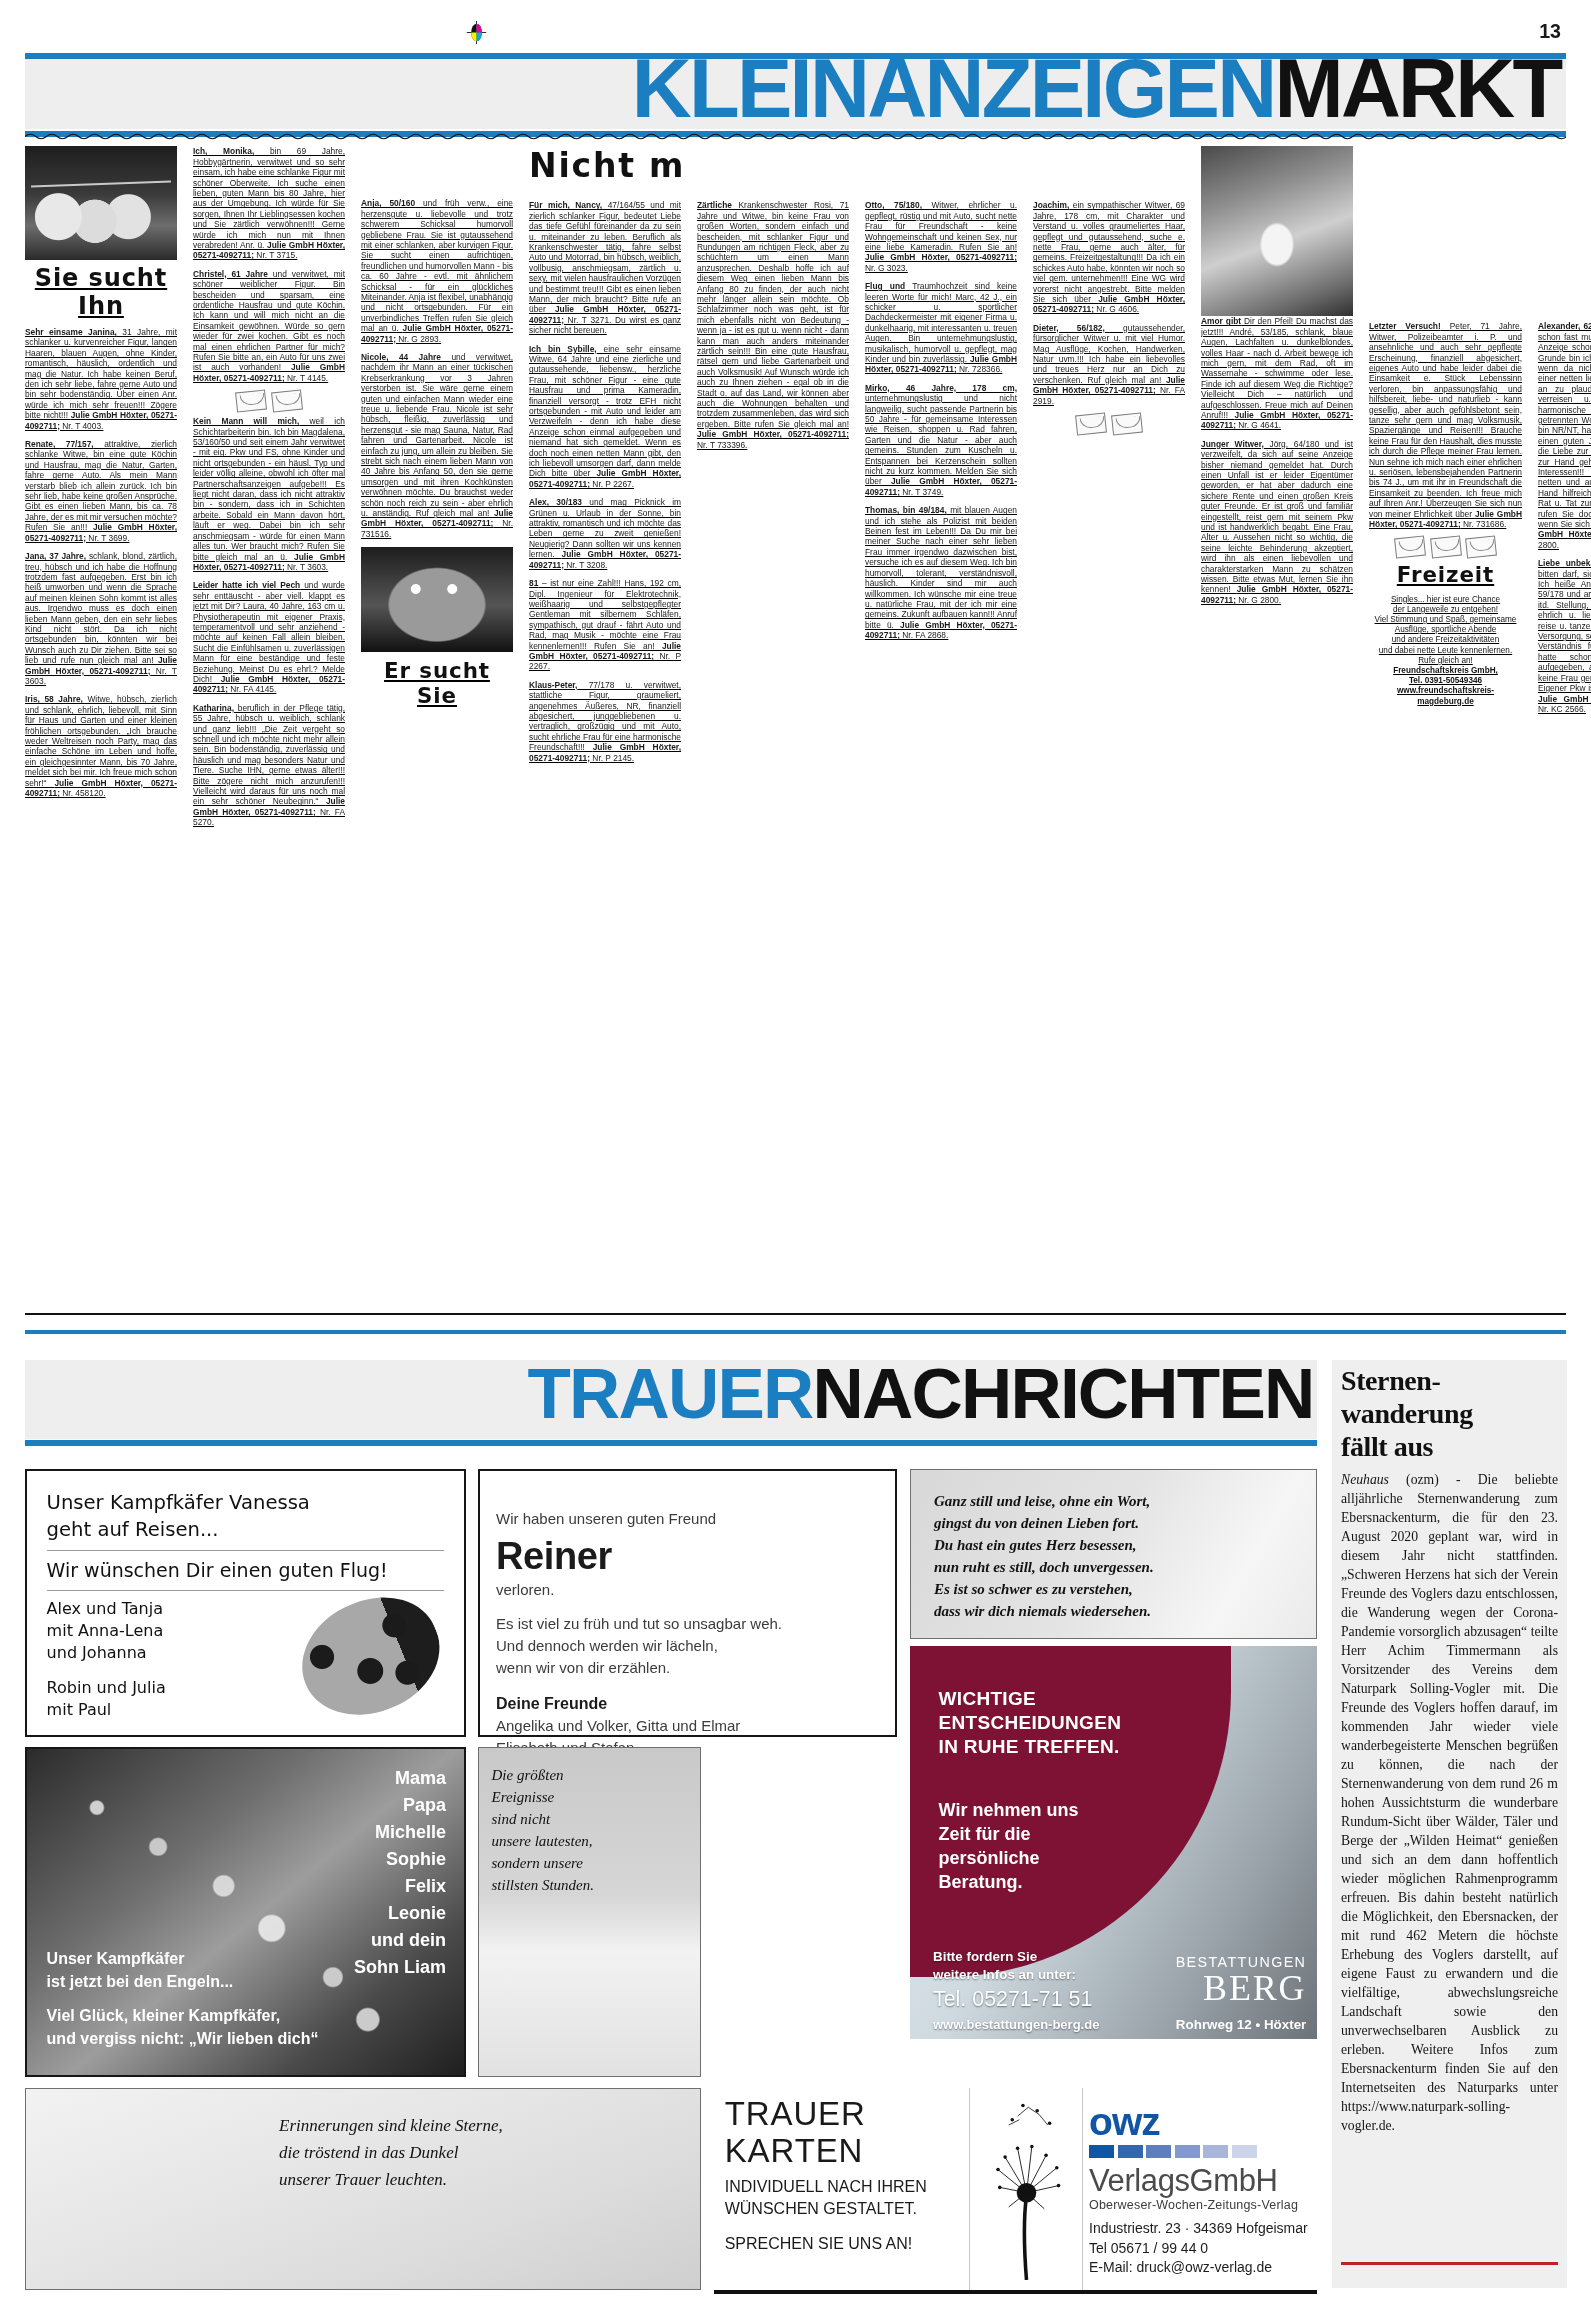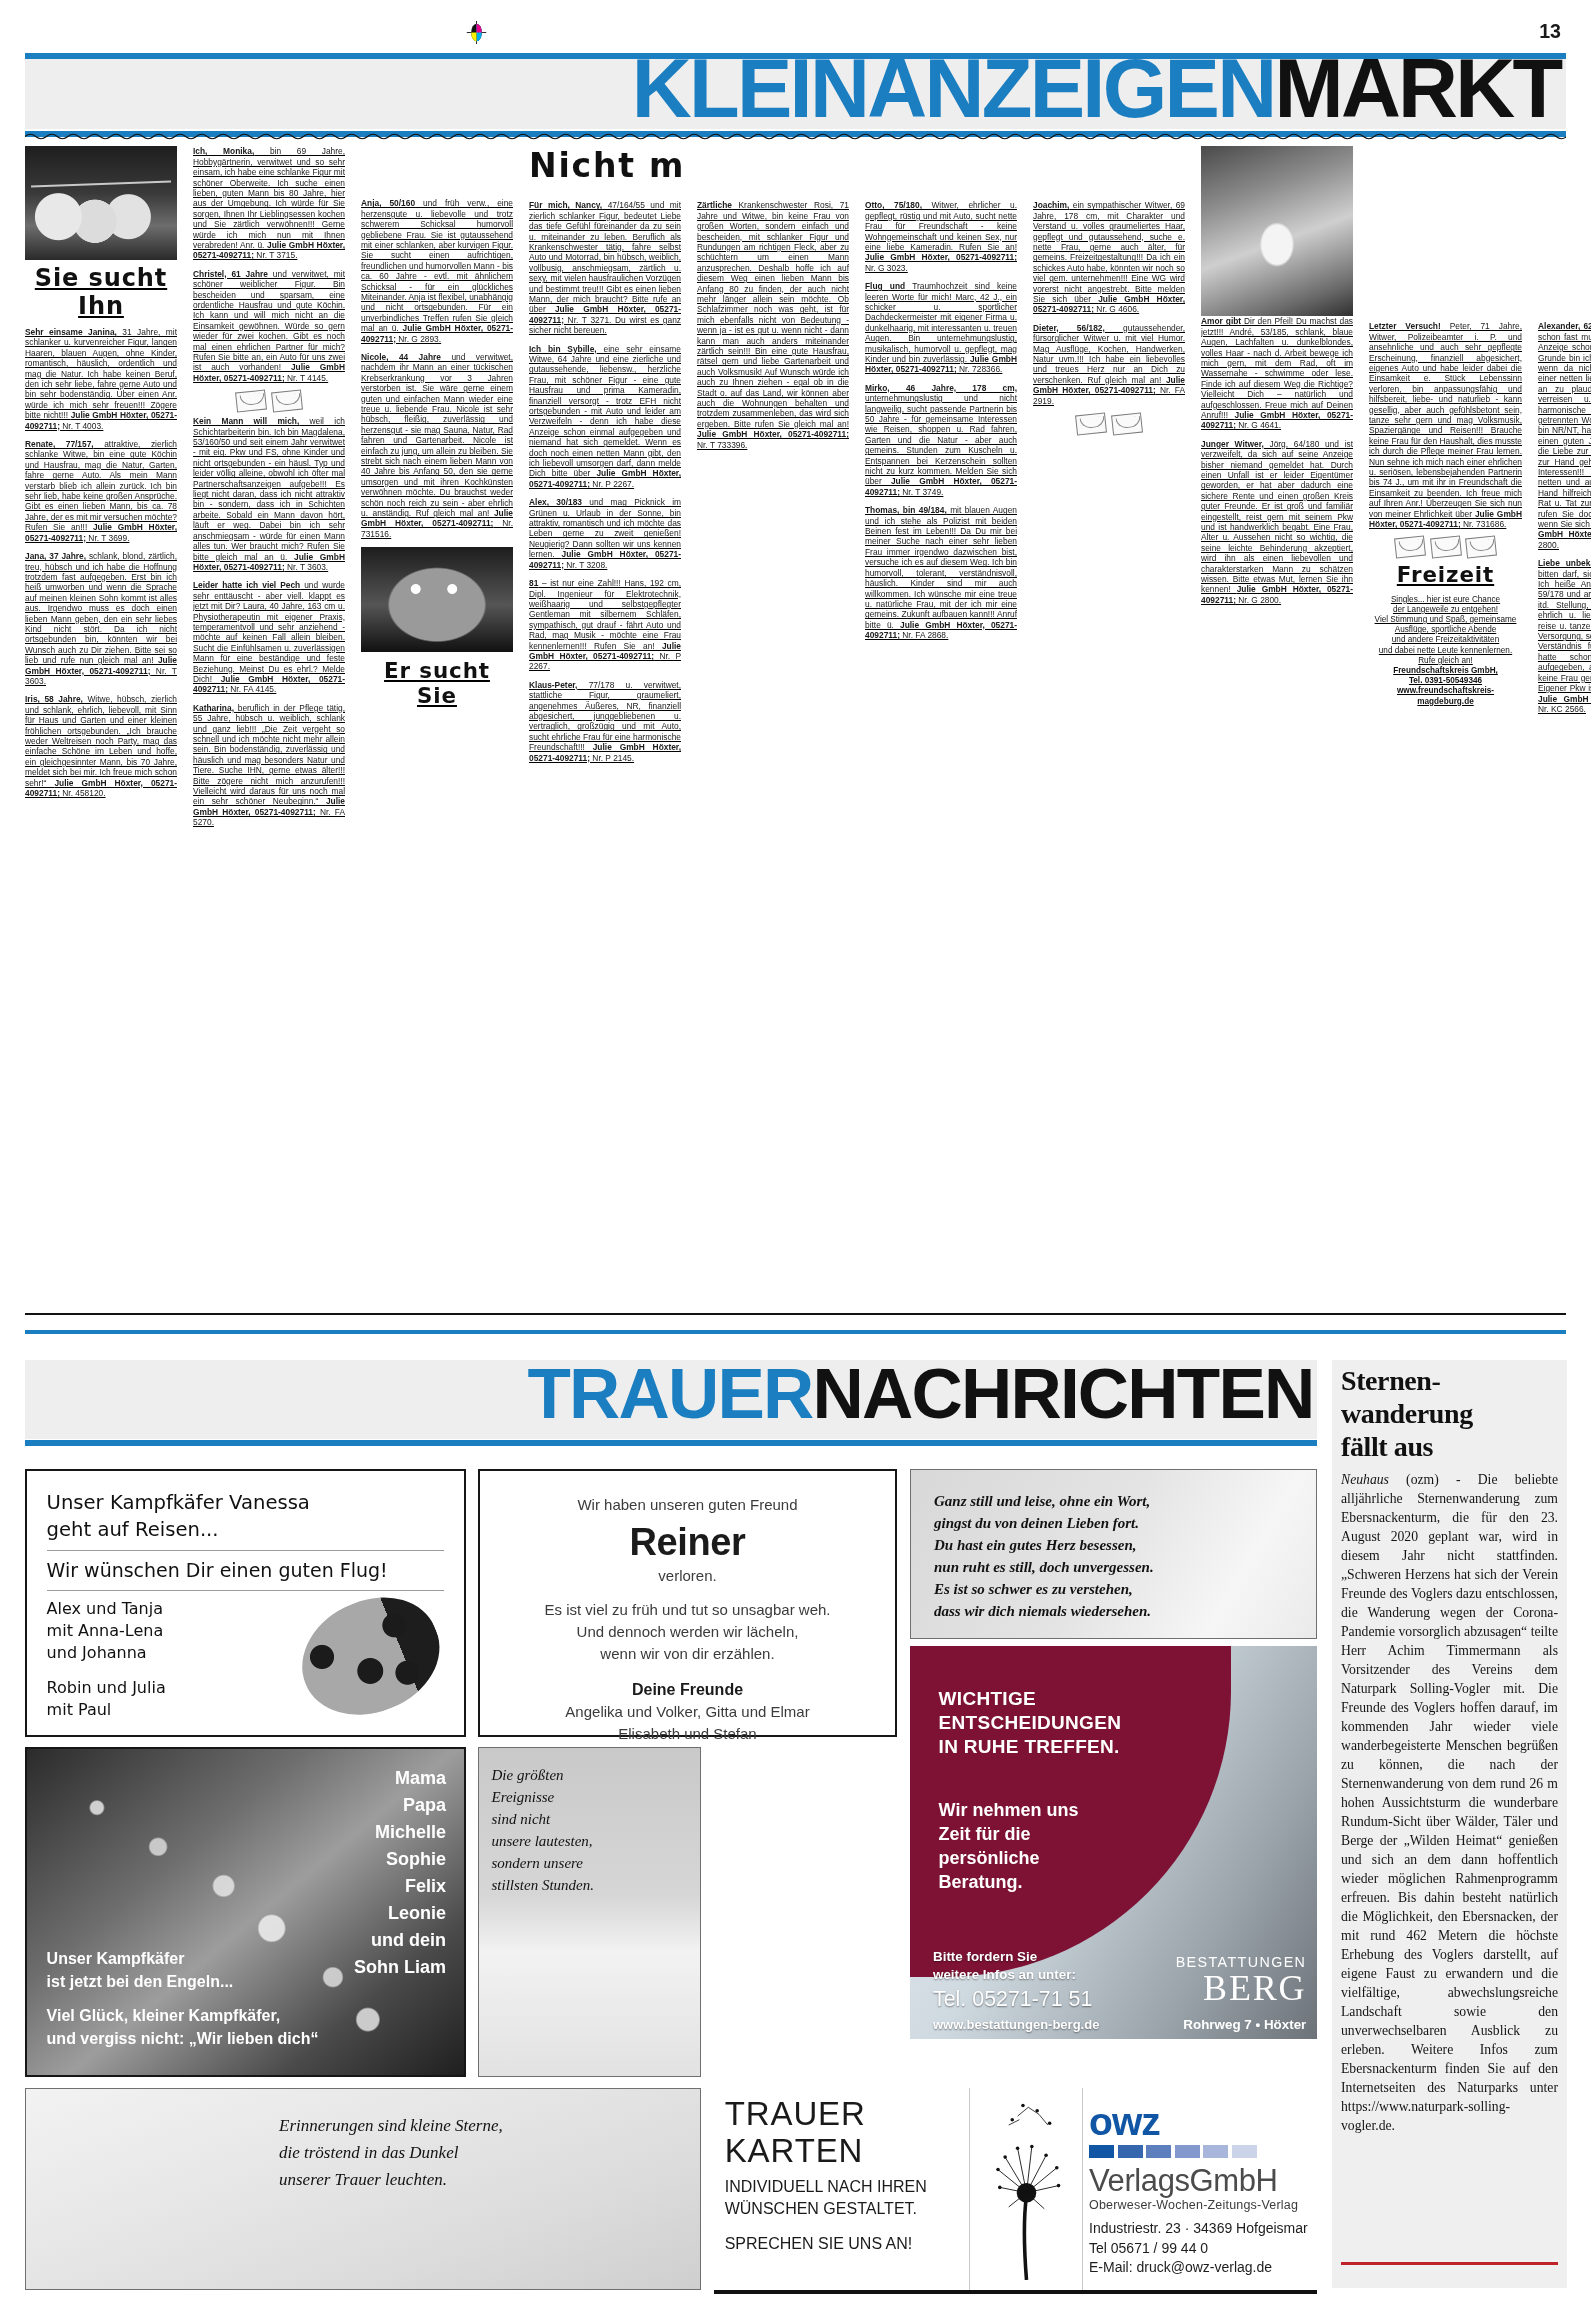--- a/index.html
+++ b/index.html
@@ -132,21 +132,21 @@
     border-radius:52% 48% 50% 50%; transform:rotate(-22deg);
     background:
       radial-gradient(circle at 18% 34%, #1b1b1b 0 11.6px, transparent 12.5px),
       radial-gradient(circle at 46% 62%, #1b1b1b 0 12.5px, transparent 13.4px),
       radial-gradient(circle at 74% 32%, #1b1b1b 0 11.6px, transparent 12.5px),
       radial-gradient(circle at 70% 76%, #1b1b1b 0 11.6px, transparent 12.5px),
       linear-gradient(90deg,#a8a8a8 0 72%, #1d1d1d 72% 100%);
   }
 
   
-  .b-reiner { left:453px; top:0; width:419px; height:268px; padding:23px 16px; text-align:center; }
+  .b-reiner { left:453px; top:0; width:419px; height:268px; padding:37px 16px; }
   .r-top { font-size:15px; color:#3b3b3b; line-height:21.4px; }
   .r-name { font-size:38px; font-weight:700; color:#1b1b1b; margin:5.4px 0 3.6px; letter-spacing:-0.4px; }
   .r-sub { font-size:15px; color:#3b3b3b; margin-bottom:14.3px; }
   .r-poem { font-size:15px; color:#3b3b3b; line-height:22px; margin-bottom:16px; }
   .r-sig { font-size:16px; font-weight:700; color:#1b1b1b; margin-bottom:2.7px; }
   .r-names { font-size:15px; color:#3b3b3b; line-height:22px; }
 
   
   .b-still { left:885px; top:0; width:407px; height:170px; padding:19.6px 23px;
     background:linear-gradient(120deg,#d8d8d8 0%,#e4e4e4 48%,#f6f6f6 78%,#eaeaea 100%); }
@@ -423,21 +423,21 @@
 persönliche
 Beratung.</div>
       <div class="berg-info" style="white-space:pre-line">Bitte fordern Sie
 weitere Infos an unter:</div>
       <div class="berg-tel">Tel. 05271-71 51</div>
       <div class="berg-web">www.bestattungen-berg.de</div>
       <div class="berg-logo">
         <div class="l1">BESTATTUNGEN</div>
         <div class="l2">BERG</div>
       </div>
-      <div class="berg-addr">Rohrweg 7 • Höxter</div>
+      <div class="berg-addr">Rohrweg 12 • Höxter</div>
     </div>
 
     <div class="box b-engeln drops">
       <div class="eng-names" style="white-space:pre-line">Mama
 Papa
 Michelle
 Sophie
 Felix
 Leonie
 und dein

